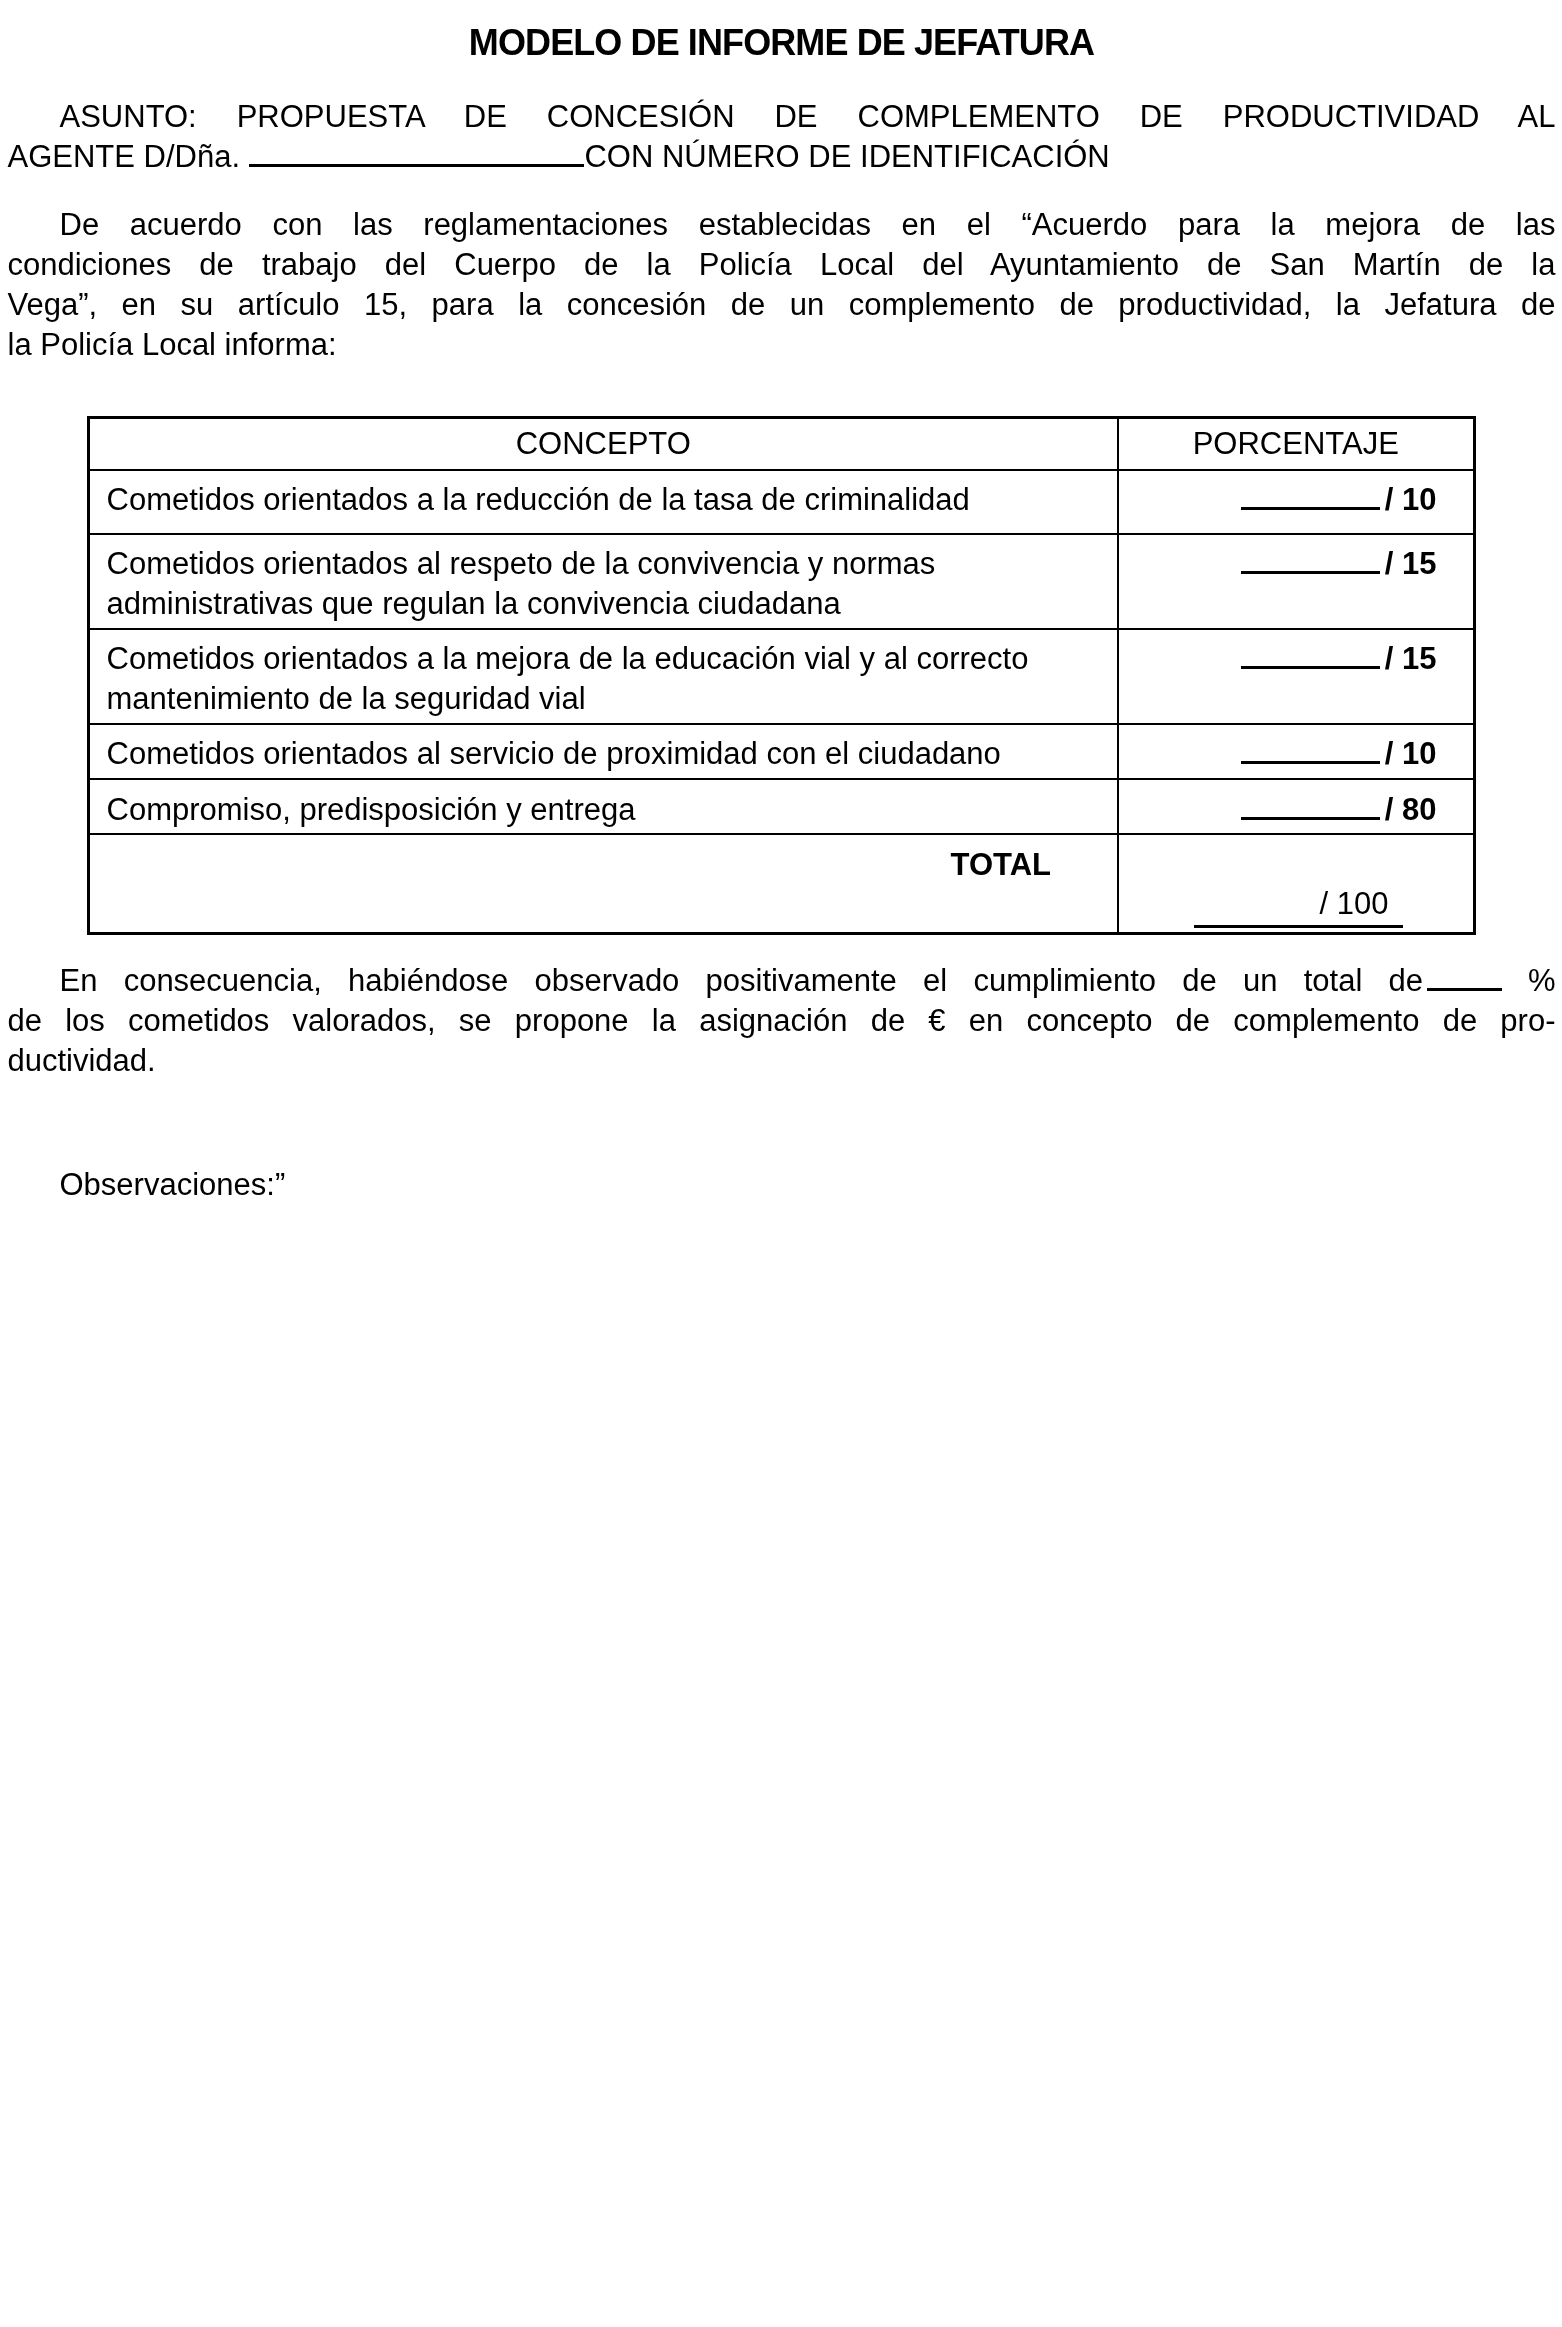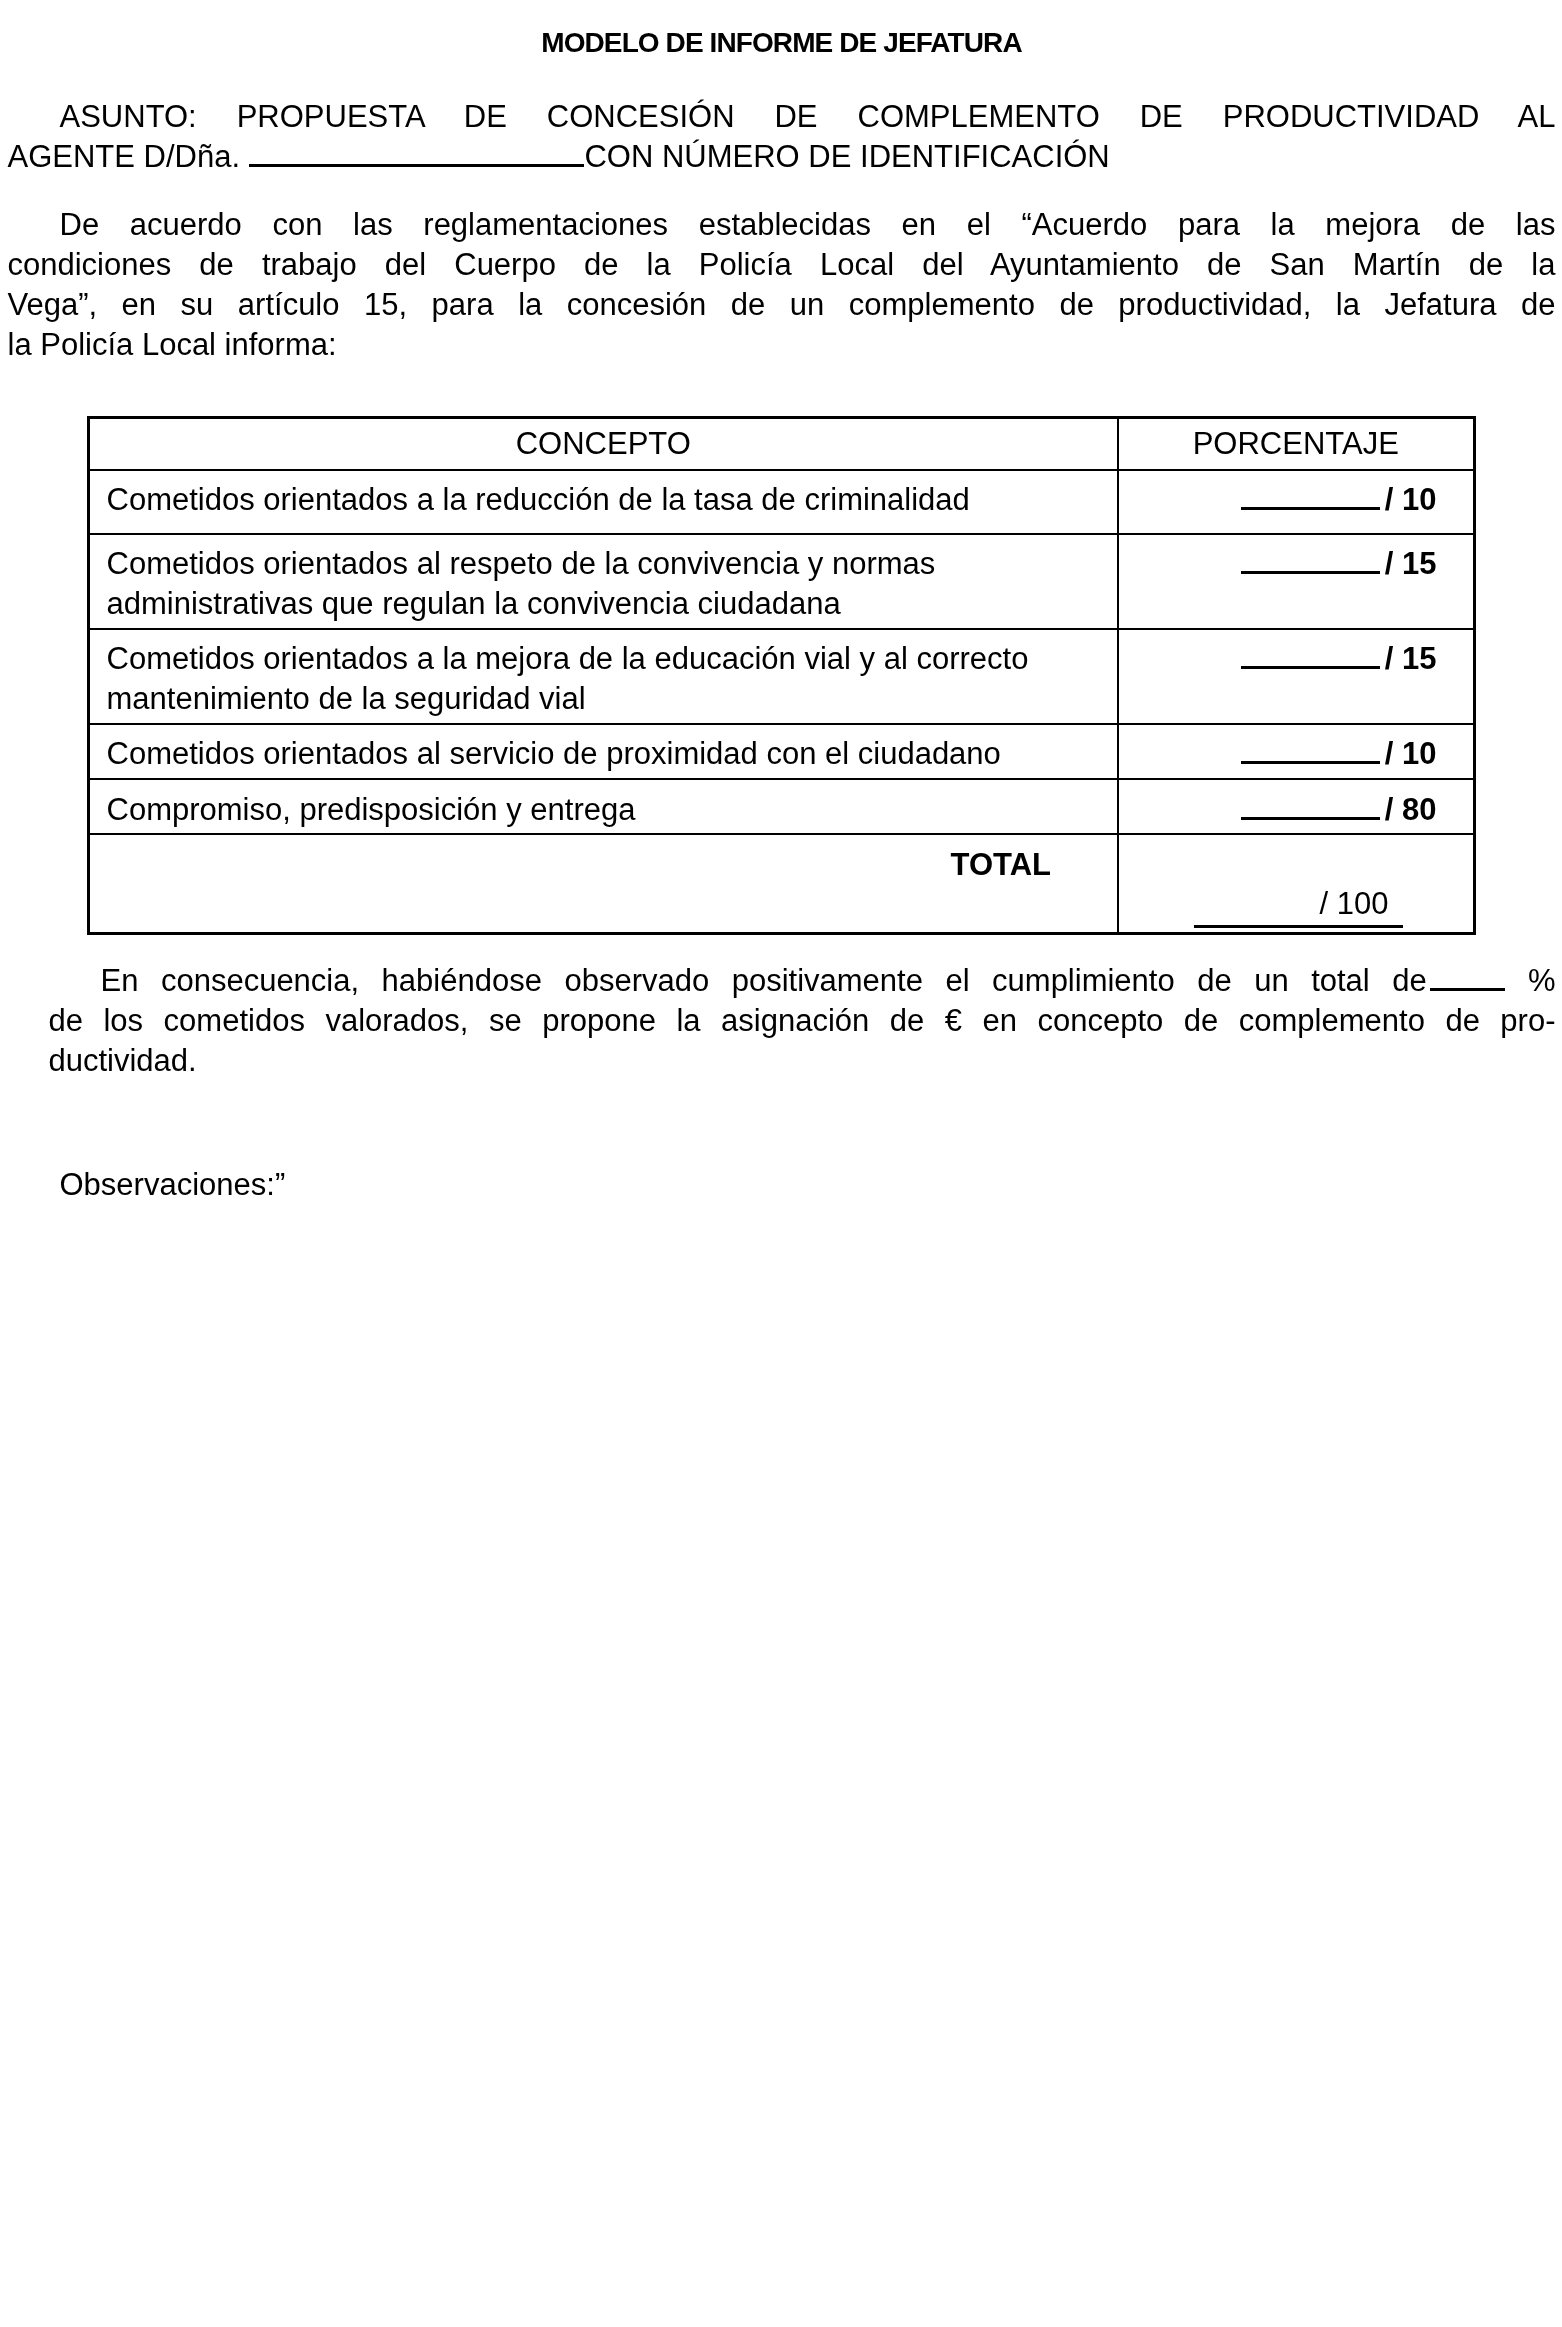--- a/index.html
+++ b/index.html
@@ -8,21 +8,21 @@
     width: 1563px; height: 2327px;
     background: #ffffff; color: #000000;
     font-family: "Liberation Sans", "DejaVu Sans", sans-serif;
     font-size: 31px; line-height: 40px;
   }
   .page { padding: 0 7.5px; width: 1563px; height: 2327px; }
 
   .annex-title { margin-top: 15px; text-align: center; }
   .report-title {
     margin-top: 23.4px; text-align: center;
-    font-weight: 700; font-size: 28px; letter-spacing: -0.9px;
+    font-weight: 700; font-size: 36px; letter-spacing: -0.9px;
   }
 
   .jline { text-align: justify; text-align-last: justify; }
   .ind { text-indent: 52px; }
 
   .subject { margin-top: 34px; }
   .intro { margin-top: 28px; }
 
   .blank { display: inline-block; border-bottom: 3.7px solid #000; }
   .agent-blank { width: 335px; margin-left: 9.4px; }
@@ -48,21 +48,21 @@
   tr.rh4 { height: 52px; }
   tr.rh5 { height: 53px; }
   tr.rht { height: 59px; }
   td.total-label { text-align: right; font-weight: 700; padding: 9.4px 66px 3.7px 17px; white-space: nowrap; }
   td.total-value { text-align: right; padding: 9.4px 70px 3.7px 0; white-space: nowrap; }
   .total-wrap {
     display: inline-block; border-bottom: 3.7px solid #000;
     padding: 0 14px 1.9px 126px; font-weight: 400; margin-top: 39px;
   }
 
-  .conclusion { margin-top: 26px; margin-left: 41px; }
+  .conclusion { margin-top: 26px; }
   .pct-blank { width: 75px; margin-left: 3.7px; }
   .observations { margin-top: 84px; text-indent: 52px; }
 </style>
 </head>
 <body>
 
 <div class="page">
 
 
   <div class="report-title">MODELO DE INFORME DE JEFATURA</div>

